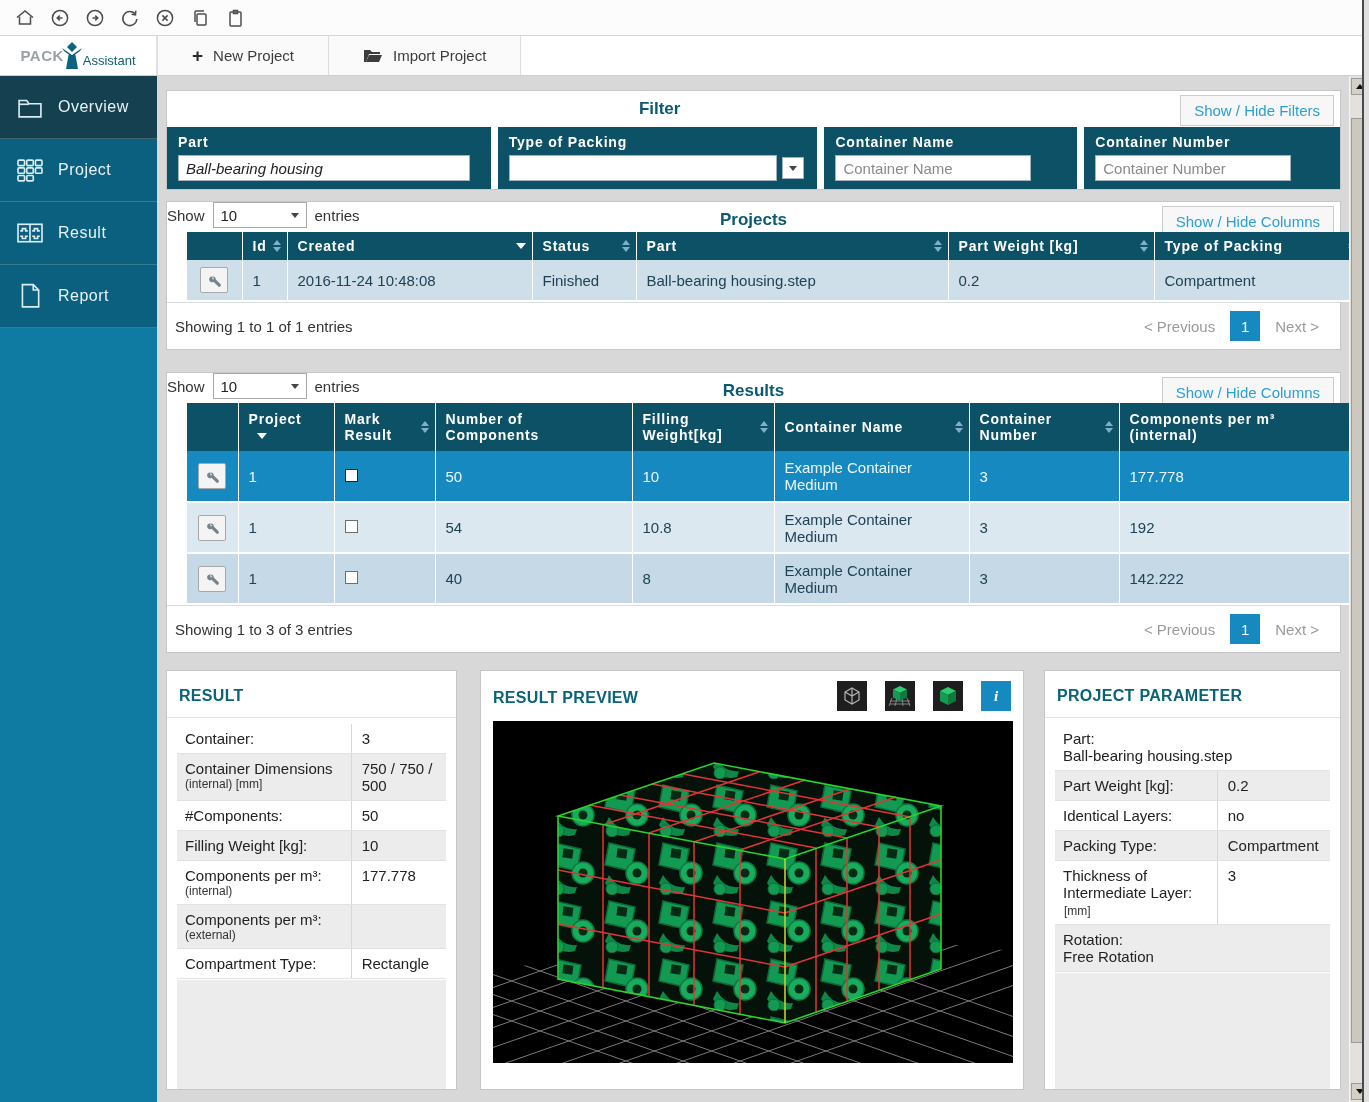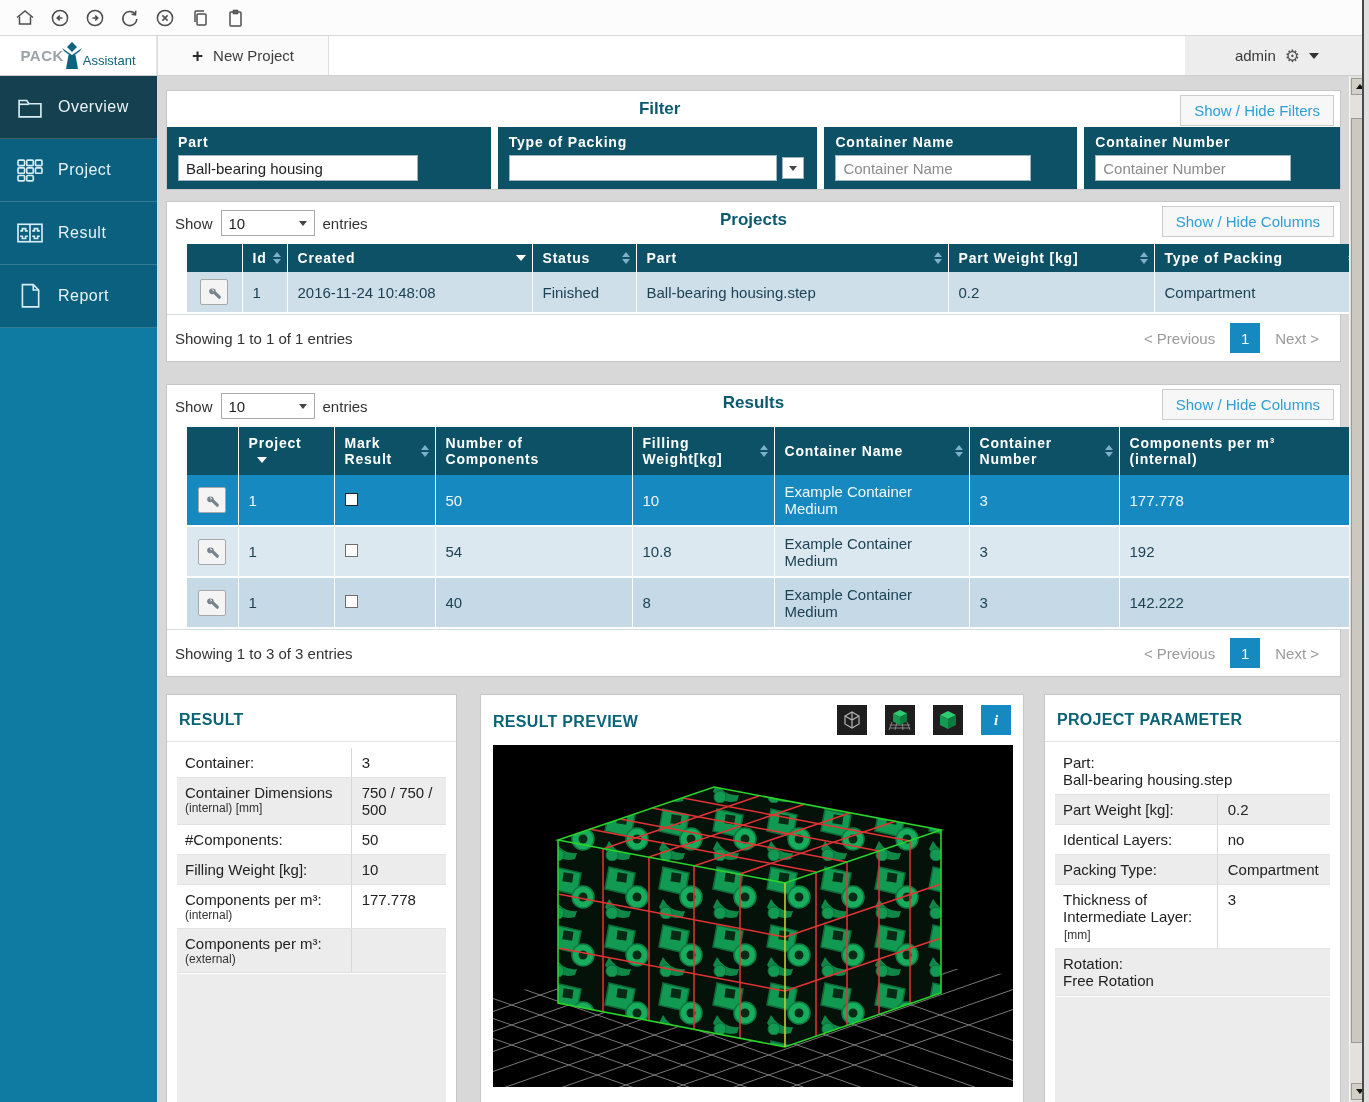--- a/index.html
+++ b/index.html
@@ -41,32 +41,32 @@
   .pane-title{position:absolute; left:50%; transform:translateX(-50%); top:8px;
     font-weight:bold; font-size:17px; color:#0b5a70;}
   .filter-head .pane-title{left:42%;}
   .ghost-btn{position:absolute; right:6px; top:4px; background:#f7f7f7; border:1px solid #ccc;
     color:#2b9fd6; font-size:15px; padding:6px 13px; cursor:pointer; font-family:inherit;}
   .filter-row{display:flex; gap:7px;}
   .fbox{background:#0d5166; height:62px; padding:7px 11px 0 11px;}
   .fbox .flabel{color:#fff; font-weight:bold; font-size:14px; letter-spacing:.8px; display:block; margin-bottom:5px;}
   .fbox input{height:26px; border:1px solid #9fb3bd; font-size:15px; padding:0 7px; font-family:inherit; color:#222; display:block;}
   .fbox input::placeholder{color:#8a8a8a;}
-  .f-part{width:324px;} .f-part input{width:240px;}
+  .f-part{width:324px;} .f-part input{width:292px;font-style:italic;}
   .f-type{width:320px;}
   .f-cname{width:253px;} .f-cname input{width:196px;}
   .f-cnum{width:256px;} .f-cnum input{width:196px;}
   .combo{display:flex; align-items:flex-start; gap:5px;}
   .combo .cfield{width:268px; height:26px; background:#fff; border:1px solid #9fb3bd;}
   .combo .cbtn{width:22px; height:22px; margin-top:2px; background:#fff; border:1px solid #9fb3bd;
     display:flex; align-items:center; justify-content:center; cursor:pointer;}
   .tri-dn{width:0; height:0; border-left:4px solid transparent; border-right:4px solid transparent; border-top:5px solid #444;}
   
   .tpanel{margin-top:0;}
-  .controls{position:relative; height:42px; padding:8px;}
+  .controls{position:relative; height:30px; }
   .show-group{display:flex; align-items:center; gap:8px; font-size:15px; color:#333;}
   .pagesize{width:94px; height:26px; background:#fff; border:1px solid #a9a9a9; display:flex;
     align-items:center; justify-content:space-between; padding:0 7px; cursor:pointer;}
   .pagesize .psv{font-size:15px; color:#222;}
   table.grid{border-collapse:collapse; width:1175px; table-layout:fixed;margin-left:20px;}
   table.grid th{background:#0d5166; color:#fff; font-size:14px; font-weight:bold; letter-spacing:.8px;
     text-align:left; padding:5px 18px 5px 10px; border-right:1px solid #fff; position:relative; cursor:pointer;}
   table.grid td{font-size:15px; padding:7px 10px; border-right:1px solid #fff; border-bottom:2px solid #fff; vertical-align:middle;}
   .proj-table th{height:28px;}
   .proj-table td{background:#cfdfe9; color:#1d4254; height:33px;}
@@ -184,26 +184,28 @@
         <path d="M13 1 l5 5 -5 5 -5 -5 z" fill="#0e637e"></path>
         <path d="M3 7 l10 7 10 -7 -2 3 -8 6 -8 -6 z" fill="#0e637e"></path>
         <path d="M9.5 14 h7 l2.5 14 h-12 z" fill="#0e637e"></path>
       </svg>
       <span class="assist">Assistant</span>
     </div>
     <div class="hbtn">
       <span class="plus">+</span>
       <span>New Project</span>
     </div>
+    <div class="hbtn">
+      <svg width="20" height="16" viewBox="0 0 20 16">
+          <path d="M1 2 h6 l2 2 h8 v2 H6 L3 14 H1 Z" fill="#3c3c3c"></path>
+          <path d="M6 7 h13 l-3 7 H3 Z" fill="#3c3c3c"></path>
+        </svg>
+      <span>Import Project</span>
+    </div>
     <div class="header-fill"></div>
-    <div class="admin-area">
-      <span>admin</span>
-      <span class="gear">⚙</span>
-      <span class="caret"></span>
-    </div>
   </div>
 
   <div class="body-row">
 
     <nav class="sidebar">
       <div class="side-item active">
         <svg width="28" height="24" viewBox="0 0 24 22">
             <path d="M2 5 h7 l2 3 h11 v12 H2 Z"></path>
             <path d="M2 8.5 h9"></path>
           </svg>
@@ -481,20 +483,24 @@
               <div class="kval">10</div>
             </div>
             <div class="krow">
               <div class="kl"><span>Components per m³:</span><span class="ksub">(internal)</span></div>
               <div class="kval">177.778</div>
             </div>
             <div class="krow">
               <div class="kl"><span>Components per m³:</span><span class="ksub">(external)</span></div>
               <div class="kval"></div>
             </div>
+            <div class="krow">
+              <div class="kl"><span>Compartment Type:</span></div>
+              <div class="kval">Rectangle</div>
+            </div>
           </div>
           <div class="kfiller"></div>
         </section>
 
         <section class="bpanel bp-preview">
           <div class="preview-head">
             <div class="bp-title" style="padding:0; border:none;">RESULT PREVIEW</div>
             <div class="pv-icons">
               <span class="pv-btn">
                 <svg width="24" height="24" viewBox="0 0 24 24" fill="none" stroke="#b5b5b5" stroke-width="1.2">

